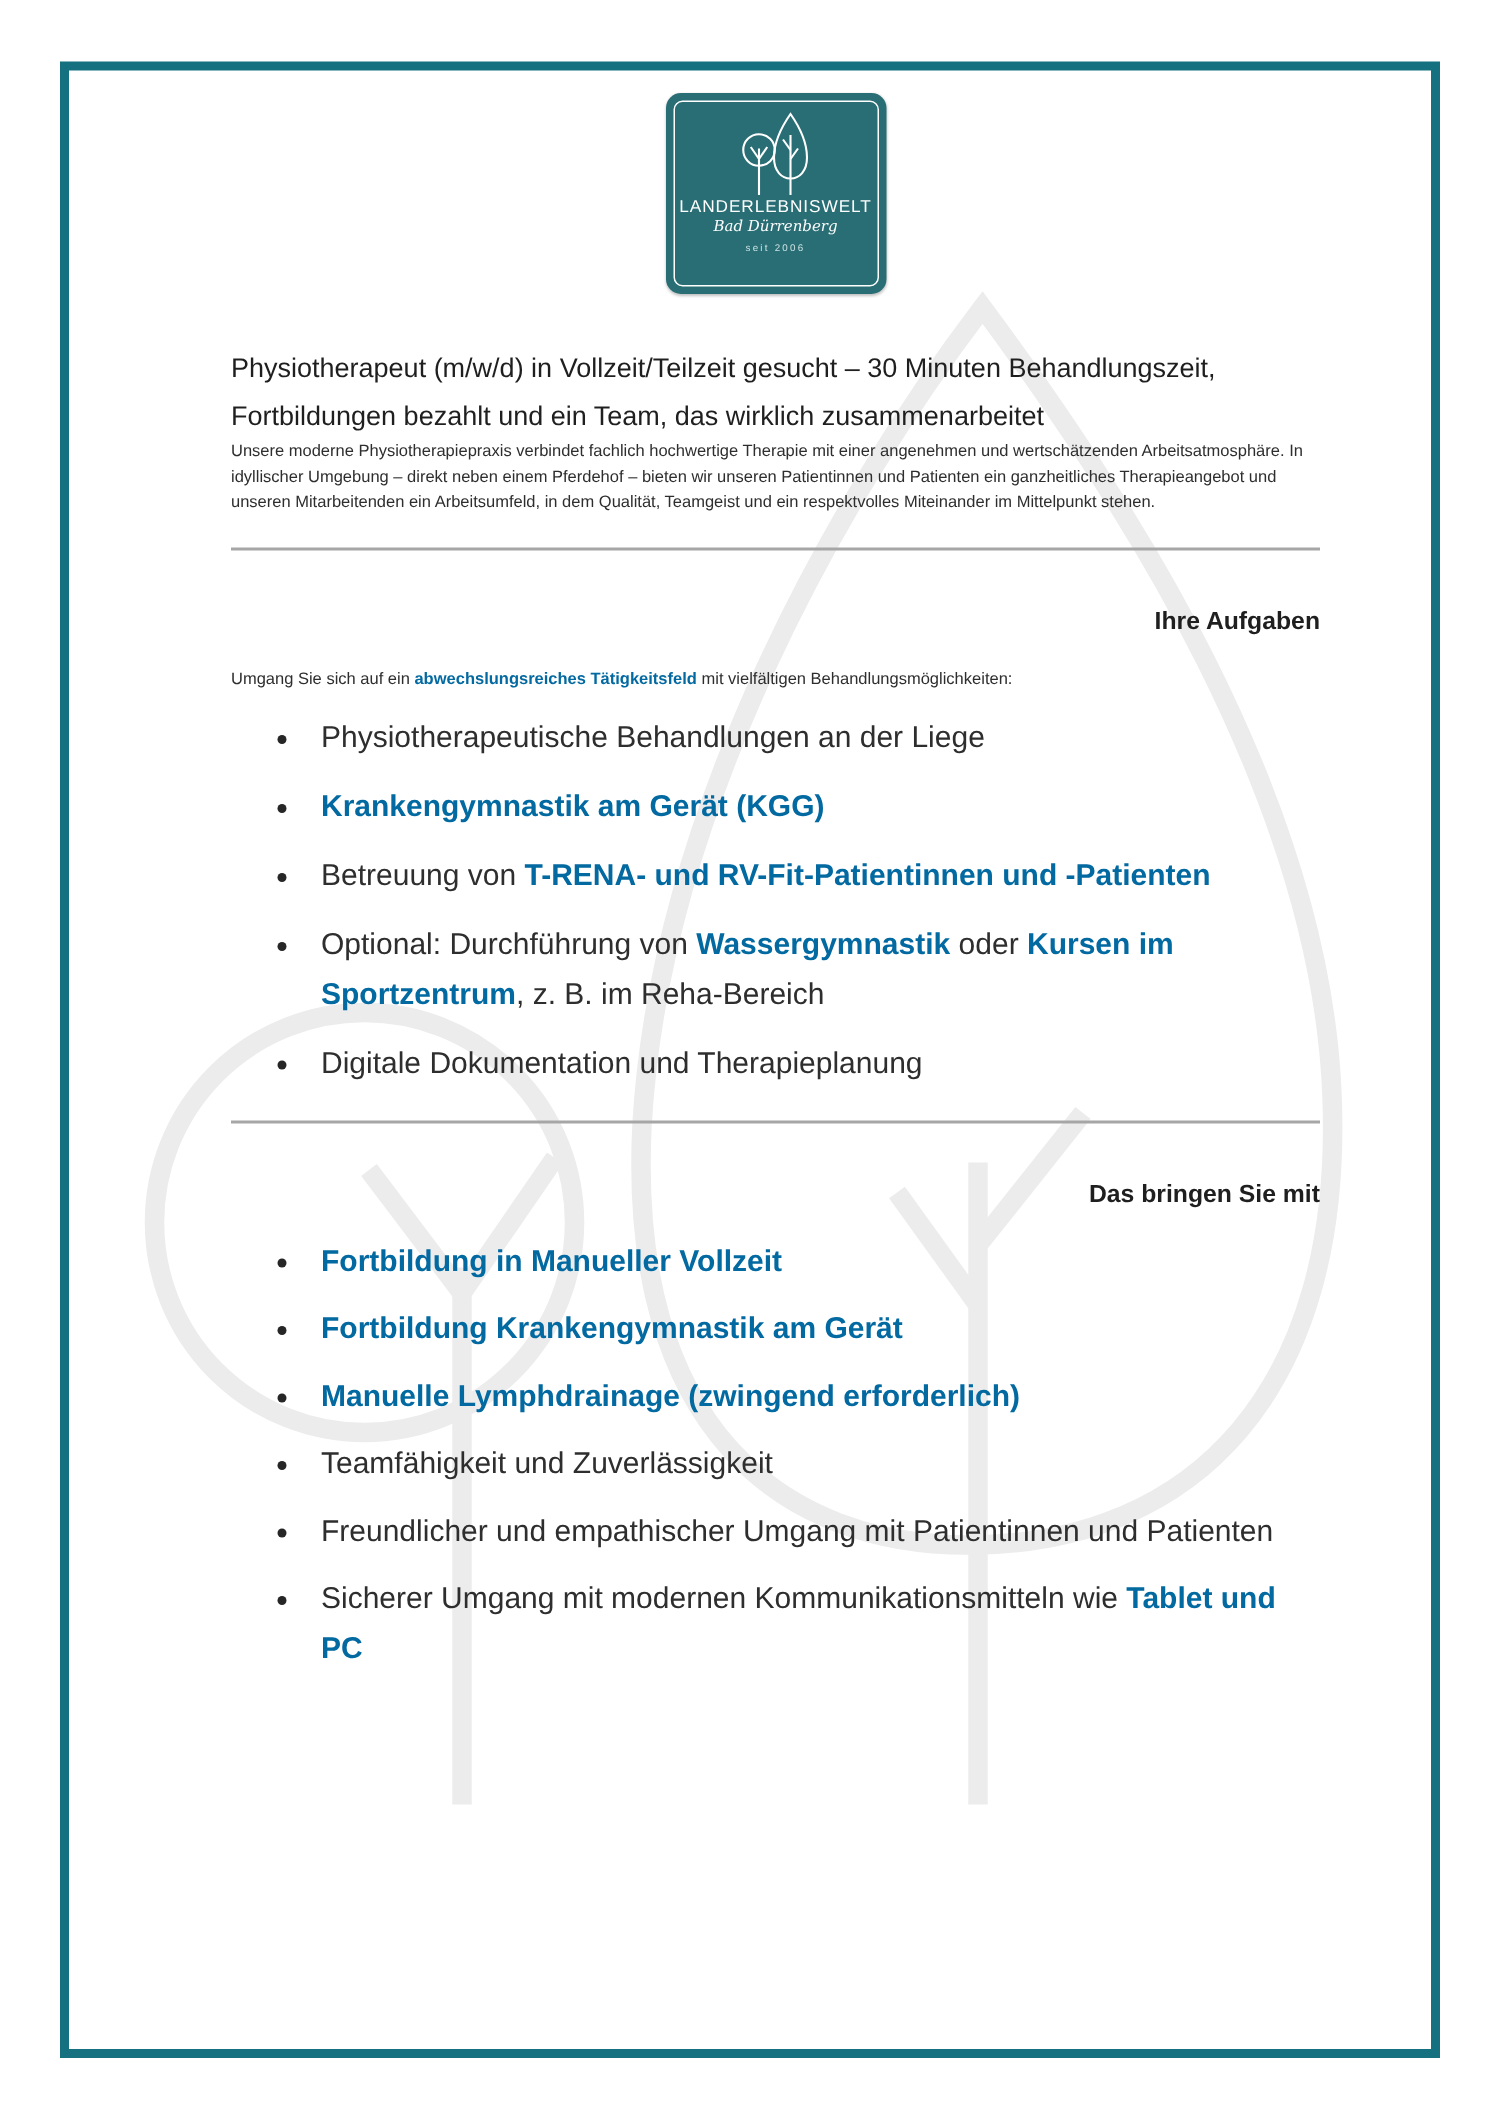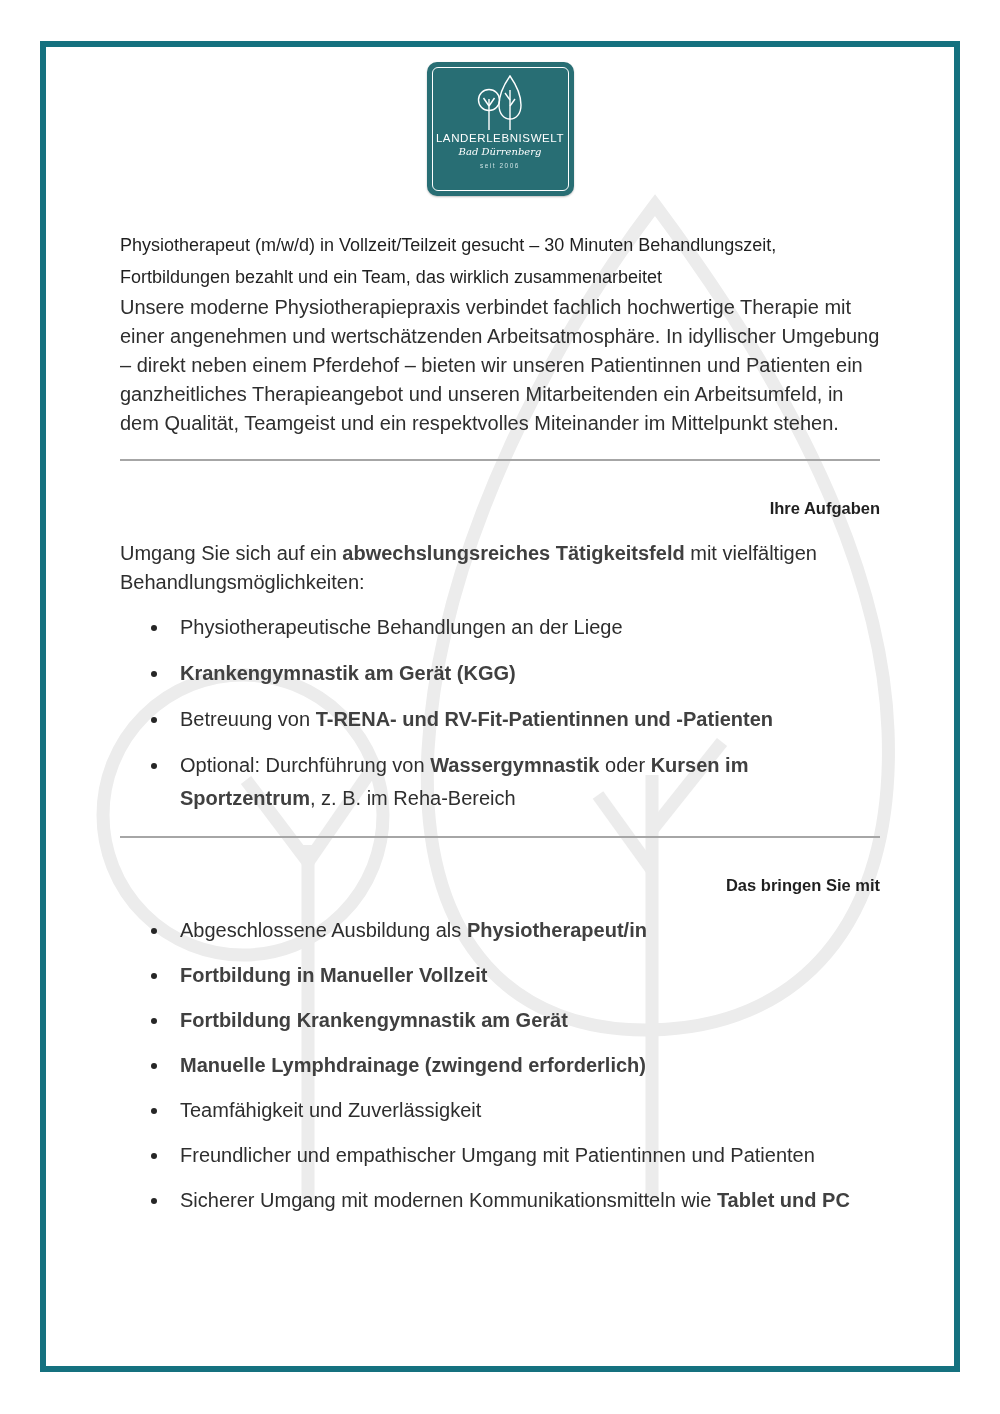--- a/index.html
+++ b/index.html
@@ -1,42 +1,42 @@
 <!DOCTYPE html>
 <html><head>
 <meta charset="utf-8">
 <style>
   html,body{margin:0;padding:0;background:#ffffff;}
   body{width:1000px;height:1414px;position:relative;overflow:hidden;
        font-family:"Liberation Sans",sans-serif;color:#2e2e2e;}
   .frame{position:absolute;left:40px;top:41px;width:920px;height:1331px;
-         box-sizing:border-box;border:6px solid #15717f;background:#ffffff;overflow:hidden;}
+         box-sizing:border-box;border:6px solid #15717f;background:#ffffff;overflow:hidden;padding-left:34px;}
   .watermark{position:absolute;left:0;top:0;width:908px;height:1319px;z-index:0;}
   .content{position:relative;z-index:1;padding:0 74px;}
   
   .logo{width:147px;height:134px;margin:15px auto 0;background:#286e74;border-radius:10px;
         position:relative;box-shadow:0 1px 2px rgba(0,0,0,.25);}
   .logo-inner{position:absolute;left:5px;top:5px;right:5px;bottom:5px;
               border:1.5px solid #ffffff;border-radius:6px;
               display:flex;flex-direction:column;align-items:center;}
   .logo-trees{margin-top:4px;}
   .logo-brand{color:#ffffff;font-size:11.5px;letter-spacing:.6px;font-weight:400;margin-top:-2px;white-space:nowrap;}
   .logo-script{color:#ffffff;font-family:"DejaVu Serif",serif;font-style:italic;font-size:10px;margin-top:2px;}
   .logo-since{color:#cfe3e4;font-size:6.5px;letter-spacing:1.5px;margin-top:5px;}
   
   .title{margin-top:33px;font-size:18px;font-weight:400;line-height:32px;color:#1f1f1f;}
   .h2{margin-top:19px;font-size:16.5px;font-weight:700;line-height:29px;color:#1f1f1f;}
-  .para{font-size:20px;line-height:29px;}
+  .para{font-size:11px;line-height:17px;}
   .divider{border:none;border-top:2px solid #a6a6a6;margin:21px 0 0 0;}
   .h2-gap{margin-top:33px;text-align:right;}
   .intro{margin-top:16px;}
   ul{margin:14px 0 0 0;padding:0;list-style:none;}
   li{position:relative;padding-left:60px;font-size:20px;line-height:33px;margin-bottom:13px;}
   .dot{position:absolute;left:31px;top:14px;width:6px;height:6px;border-radius:50%;background:#262626;}
-  .b{font-weight:700;color:#404040;}
+  .b{font-weight:700;color:#0369a1;}
   .list2 li{margin-bottom:12px;}
 </style>
 </head>
 <body>
 
 <div class="frame">
 
   <svg class="watermark" viewBox="0 0 908 1319" aria-hidden="true">
     <g stroke="#ececec" stroke-width="13" fill="none">
       <path d="M 609 158 C 514 283 394 493 382 703 C 372 903 474 985 604 983 C 749 981 850 881 842 683 C 834 483 702 283 609 158 Z"></path>
@@ -79,28 +79,28 @@
     <hr class="divider">
 
     <div class="h2 h2-gap">Ihre Aufgaben</div>
     <div class="para intro"><span>Umgang Sie sich auf ein </span><span class="b">abwechslungsreiches Tätigkeitsfeld</span><span> mit vielfältigen Behandlungsmöglichkeiten:</span></div>
 
     <ul>
       <li><span class="dot"></span><span>Physiotherapeutische Behandlungen an der Liege</span></li>
       <li><span class="dot"></span><span class="b">Krankengymnastik am Gerät (KGG)</span></li>
       <li><span class="dot"></span><span>Betreuung von </span><span class="b">T-RENA- und RV-Fit-Patientinnen und -Patienten</span></li>
       <li><span class="dot"></span><span>Optional: Durchführung von </span><span class="b">Wassergymnastik</span><span> oder </span><span class="b">Kursen im Sportzentrum</span><span>, z. B. im Reha-Bereich</span></li>
+      <li><span class="dot"></span><span>Digitale Dokumentation und Therapieplanung</span></li>
     </ul>
 
     <hr class="divider">
 
     <div class="h2 h2-gap">Das bringen Sie mit</div>
 
     <ul class="list2">
-      <li><span class="dot"></span><span>Abgeschlossene Ausbildung als </span><span class="b">Physiotherapeut/in</span></li>
       <li><span class="dot"></span><span class="b">Fortbildung in Manueller Vollzeit</span></li>
       <li><span class="dot"></span><span class="b">Fortbildung Krankengymnastik am Gerät</span></li>
       <li><span class="dot"></span><span class="b">Manuelle Lymphdrainage (zwingend erforderlich)</span></li>
       <li><span class="dot"></span><span>Teamfähigkeit und Zuverlässigkeit</span></li>
       <li><span class="dot"></span><span>Freundlicher und empathischer Umgang mit Patientinnen und Patienten</span></li>
       <li><span class="dot"></span><span>Sicherer Umgang mit modernen Kommunikationsmitteln wie </span><span class="b">Tablet und PC</span></li>
     </ul>
 
   </div>
 </div>

